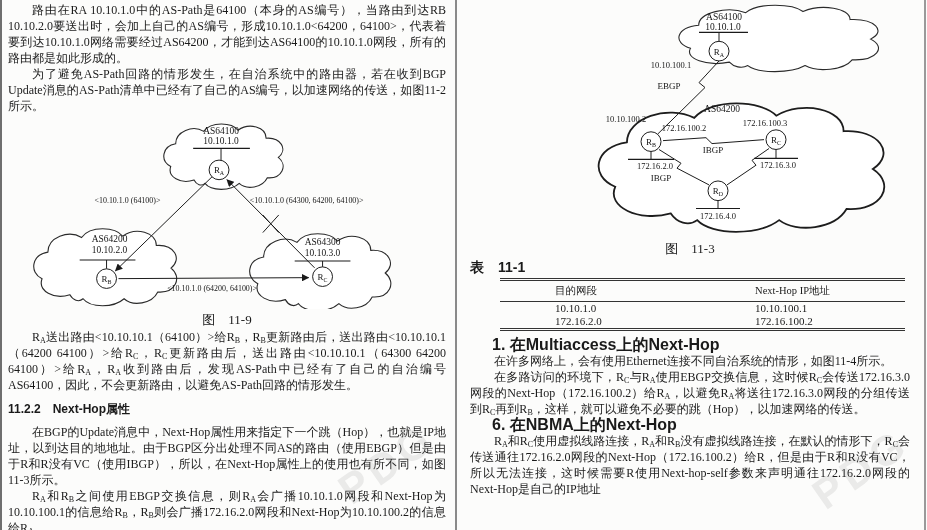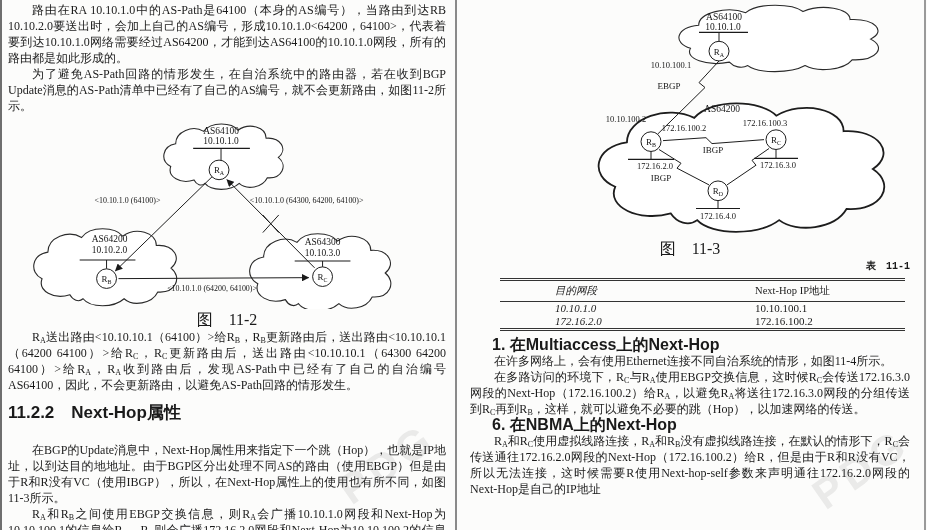--- a/index.html
+++ b/index.html
@@ -7,50 +7,50 @@
         font-family:"Liberation Serif","DejaVu Serif",serif;color:#1a1a1a;}
   .edge-left{position:absolute;left:0;top:0;width:2px;height:530px;background:#6f6f6f;}
   .edge-right{position:absolute;left:924px;top:0;width:2px;height:530px;background:#9a9a9a;}
   .divider{position:absolute;left:455px;top:0;width:2px;height:530px;background:#8a8a8a;}
   .col{position:absolute;top:0;overflow:visible;}
   .col.left{left:8px;width:438px;padding-top:2px;}
   .col.right{left:470px;width:440px;padding-top:0;}
   p.body{margin:0;font-size:12px;line-height:16px;text-align:justify;text-indent:24px;}
   p.subhead{margin:0;font-size:16px;line-height:16px;font-weight:bold;text-indent:22px;
             font-family:"Liberation Sans","DejaVu Sans",sans-serif;}
-  h3.section{margin:8px 0 18px 0;font-size:17px;font-weight:bold;
+  h3.section{margin:8px 0 6px 0;font-size:12px;font-weight:bold;
              font-family:"Liberation Sans","DejaVu Sans",sans-serif;}
   sub{font-size:8px;line-height:0;vertical-align:-2px;}
   figure{margin:3px 0 0 0;}
-  .figcap{text-align:center;font-size:16px;line-height:14px;margin:0 0 2px 0;}
-  .tabcap{text-align:right;font-size:10px;line-height:14px;font-weight:bold;margin:4px 0 4px 0;
-          font-family:Liberation Mono, monospace;}
+  .figcap{text-align:center;font-size:13px;line-height:14px;margin:0 0 2px 0;}
+  .tabcap{text-align:left;font-size:14px;line-height:14px;font-weight:bold;margin:4px 0 4px 0;
+          font-family:Liberation Sans, sans-serif;}
   .tbl{margin:0 0 6px 30px;width:405px;border-collapse:collapse;font-size:11px;
        border-top:3px double #333;border-bottom:3px double #333;}
   .tbl th{font-weight:normal;text-align:left;padding:3px 0;border-bottom:1px solid #333;font-size:10.5px;}
   .tbl td{padding:0;line-height:13px;}
-  .tbl th:first-child,.tbl td:first-child{padding-left:55px;width:62%;font-style:italic;}
+  .tbl th:first-child,.tbl td:first-child{padding-left:55px;width:62%;}
   .tbl td:last-child,.tbl th:last-child{padding-left:4px;margin-left:12px;}
   svg text{font-family:"Liberation Serif","DejaVu Serif",serif;fill:#151515;}
   .wm{position:absolute;transform:rotate(-35deg);font-family:"Liberation Sans","DejaVu Sans",sans-serif;
       font-weight:bold;font-size:42px;letter-spacing:5px;color:rgba(110,110,110,0.12);pointer-events:none;}
   .wm.l{right:6px;top:440px;}
   .wm.r{right:-4px;top:445px;}
 </style>
 </head>
 <body>
 
 <div class="page">
   <div class="edge-left"></div>
   <div class="edge-right"></div>
   <div class="divider"></div>
 
   <div class="col left">
     <p class="body">路由在RA 10.10.1.0中的AS-Path是64100（本身的AS编号），当路由到达RB 10.10.2.0要送出时，会加上自己的AS编号，形成10.10.1.0&lt;64200，64100&gt;，代表着要到达10.10.1.0网络需要经过AS64200，才能到达AS64100的10.10.1.0网段，所有的路由都是如此形成的。</p>
-    <p class="body">为了避免AS-Path回路的情形发生，在自治系统中的路由器，若在收到BGP Update消息的AS-Path清单中已经有了自己的AS编号，就不会更新路由，如图11-2所示。</p>
+    <p class="body">为了避免AS-Path回路的情形发生，在自治系统中的路由器，若在收到BGP Update消息的AS-Path清单中已经有了自己的AS编号，以加速网络的传送，如图11-2所示。</p>
 
     <figure>
       <svg width="438" height="192" viewBox="0 0 440 196" preserveAspectRatio="none">
         <defs>
           <path id="cloudp" vector-effect="non-scaling-stroke" d="M 60,108 C 38,116 16,102 22,84 C 4,74 8,48 30,44 C 30,22 58,10 76,22
                    C 88,4 122,6 132,20 C 150,6 178,14 178,34 C 202,32 214,54 198,68
                    C 214,82 204,106 180,104 C 172,122 146,126 134,114 C 120,128 88,128 78,114
                    C 72,120 64,116 60,108 Z"></path>
           <marker id="arrow" viewBox="0 0 10 10" refX="9" refY="5" markerWidth="7.5" markerHeight="7.5" orient="auto-start-reverse">
             <path d="M0,0 L10,5 L0,10 z" fill="#1a1a1a"></path>
@@ -87,21 +87,21 @@
         <text x="316" y="142" font-size="9.5" text-anchor="middle">10.10.3.0</text>
         <line x1="288" y1="147" x2="344" y2="147" stroke="#1a1a1a" stroke-width="1.2"></line>
         <line x1="316" y1="147" x2="316" y2="153" stroke="#1a1a1a" stroke-width="1"></line>
         <circle cx="316" cy="163" r="10" fill="#ffffff" stroke="#1a1a1a" stroke-width="1"></circle>
         <text x="316" y="166.5" font-size="9" text-anchor="middle"><tspan>R</tspan><tspan font-size="6" dy="2">C</tspan></text>
 
         <text x="120" y="88" font-size="8" text-anchor="middle">&lt;10.10.1.0 (64100)&gt;</text>
         <text x="300" y="88" font-size="8" text-anchor="middle">&lt;10.10.1.0 (64300, 64200, 64100)&gt;</text>
         <text x="205" y="178" font-size="8" text-anchor="middle">&lt;10.10.1.0 (64200, 64100)&gt;</text>
       </svg>
-      <figcaption class="figcap">图　11-2</figcaption>
+      <figcaption class="figcap">图　11-9</figcaption>
     </figure>
 
     <p class="body">R<sub>A</sub>送出路由&lt;10.10.10.1（64100）&gt;给R<sub>B</sub>，R<sub>B</sub>更新路由后，送出路由&lt;10.10.10.1（64200 64100）&gt;给R<sub>C</sub>，R<sub>C</sub>更新路由后，送出路由&lt;10.10.10.1（64300 64200 64100）&gt;给R<sub>A</sub>，R<sub>A</sub>收到路由后，发现AS-Path中已经有了自己的自治编号AS64100，因此，不会更新路由，以避免AS-Path回路的情形发生。</p>
     <h3 class="section">11.2.2　Next-Hop属性</h3>
     <p class="body">在BGP的Update消息中，Next-Hop属性用来指定下一个跳（Hop），也就是IP地址，以到达目的地地址。由于BGP区分出处理不同AS的路由（使用EBGP）但是由于R和R没有VC（使用IBGP），所以，在Next-Hop属性上的使用也有所不同，如图11-3所示。</p>
     <p class="body">R<sub>A</sub>和R<sub>B</sub>之间使用EBGP交换信息，则R<sub>A</sub>会广播10.10.1.0网段和Next-Hop为10.10.100.1的信息给R<sub>B</sub>，R<sub>B</sub>则会广播172.16.2.0网段和Next-Hop为10.10.100.2的信息给R<sub>A</sub>。</p>
 
     <div class="wm l">PDG</div>
   </div>
 

